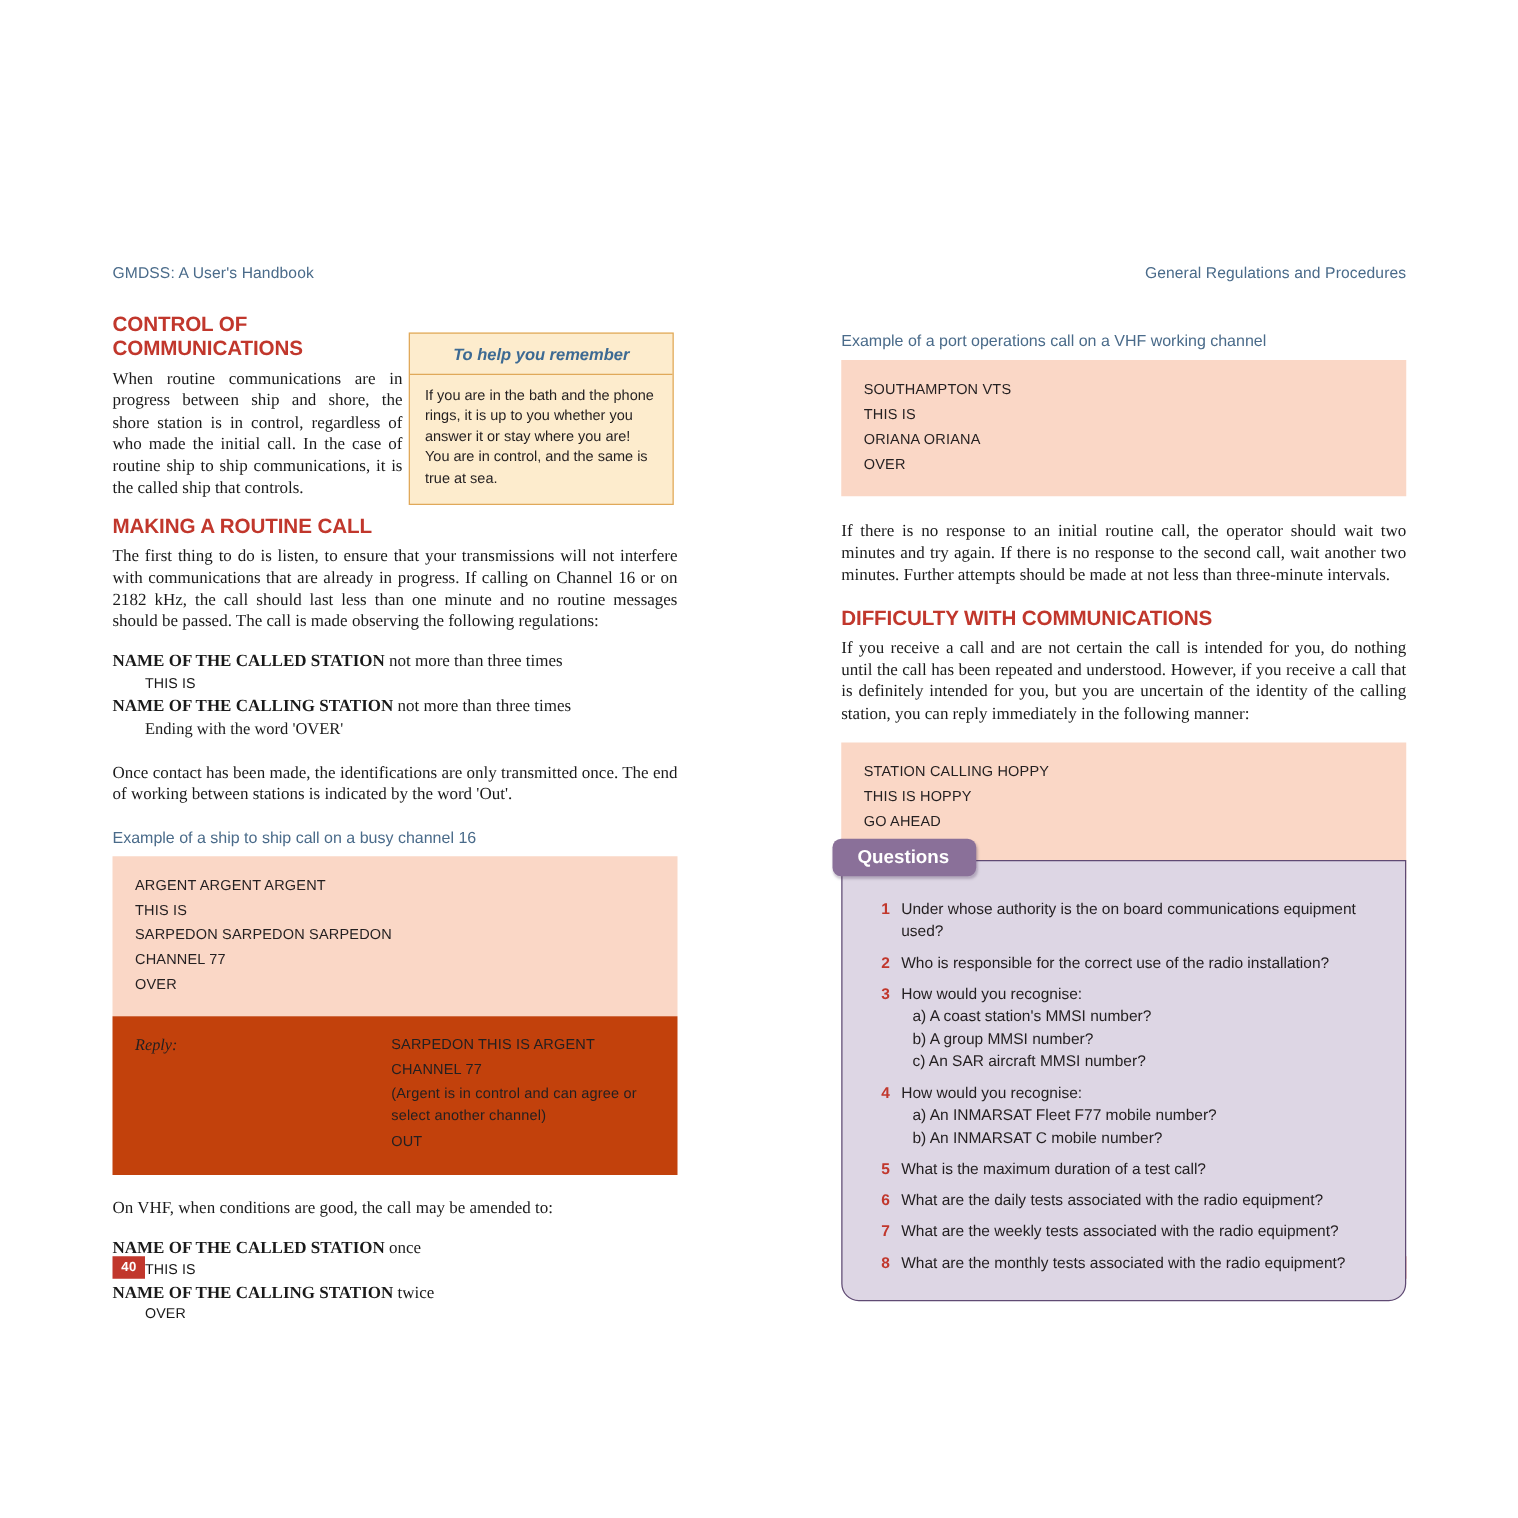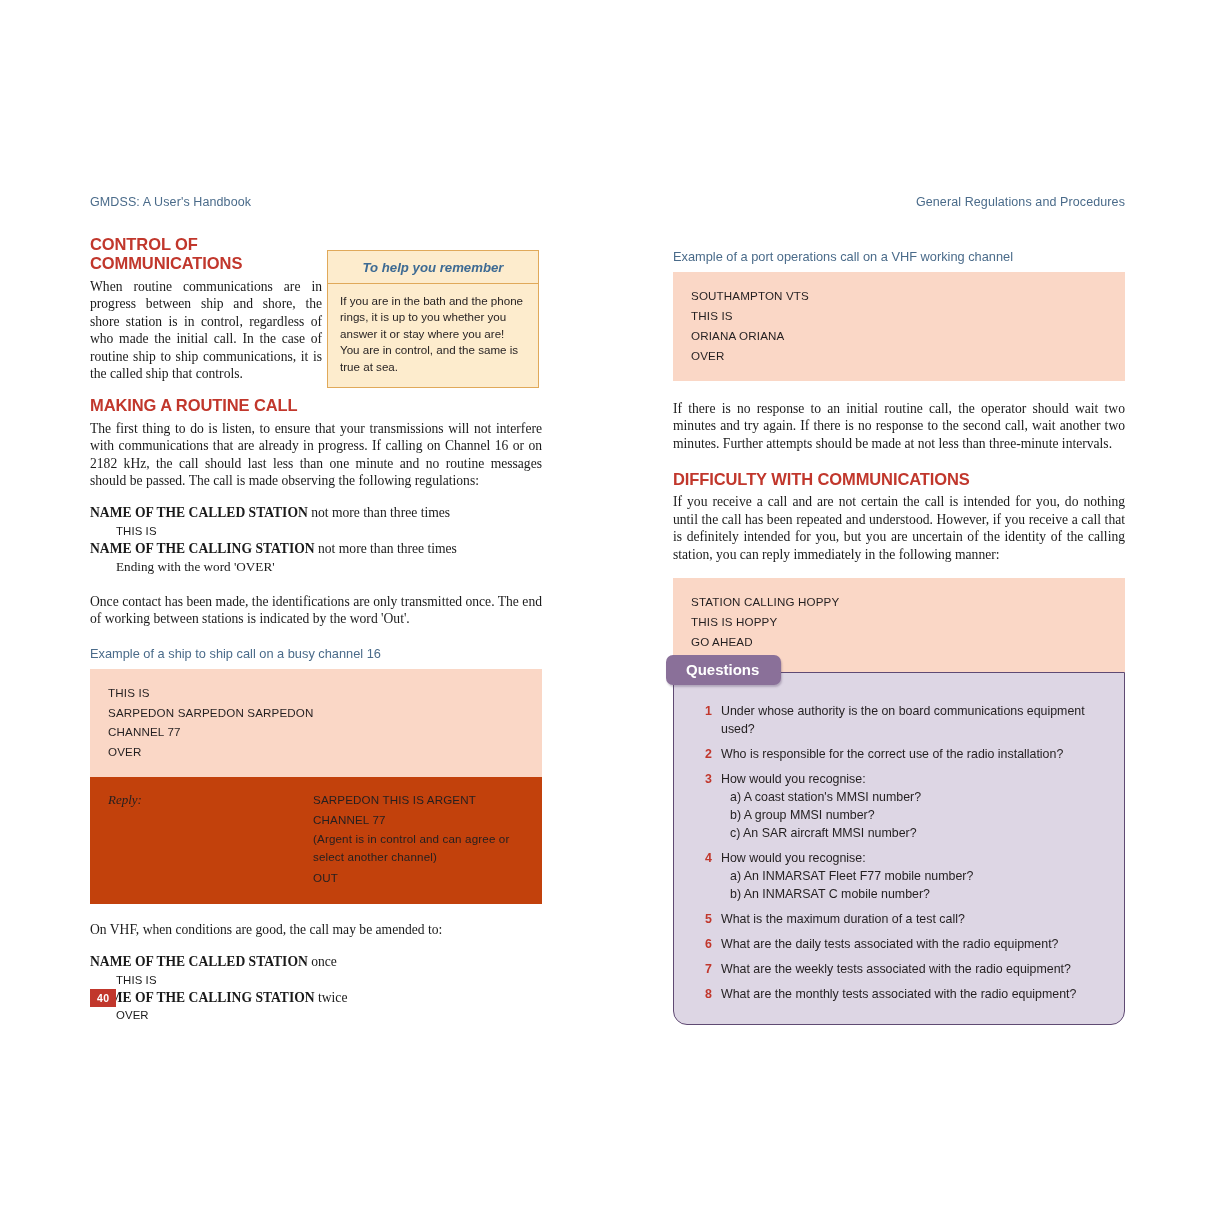--- a/index.html
+++ b/index.html
@@ -10,21 +10,21 @@
   body {
     width: 1214px;
     height: 1214px;
     font-family: "Liberation Sans", sans-serif;
     position: relative;
     overflow: hidden;
   }
 
   .spread {
     position: absolute;
-    left: 0; top: 0;
+    left: 0; top: 16px;
     width: 1214px;
     height: 988px;
   }
 
   .page {
     position: absolute;
     top: 195px;
     width: 452px;
   }
   .page-left  { left: 90px; }
@@ -273,20 +273,21 @@
       <div class="sub">Ending with the word 'OVER'</div>
     </div>
 
     <div style="height:16px;"></div>
 
     <p class="body">Once contact has been made, the identifications are only transmitted once. The end of working between stations is indicated by the word 'Out'.</p>
 
     <h3 class="blue-head">Example of a ship to ship call on a busy channel 16</h3>
 
     <div class="ex-box" style="width:452px;">
+      <div class="ln">ARGENT ARGENT ARGENT</div>
       <div class="ln">THIS IS</div>
       <div class="ln">SARPEDON SARPEDON SARPEDON</div>
       <div class="ln">CHANNEL 77</div>
       <div class="ln">OVER</div>
     </div>
 
     <div class="reply-box" style="width:452px;">
       <div class="rlabel">Reply:</div>
       <div class="rbody">
         <div class="ln">SARPEDON THIS IS ARGENT</div>

